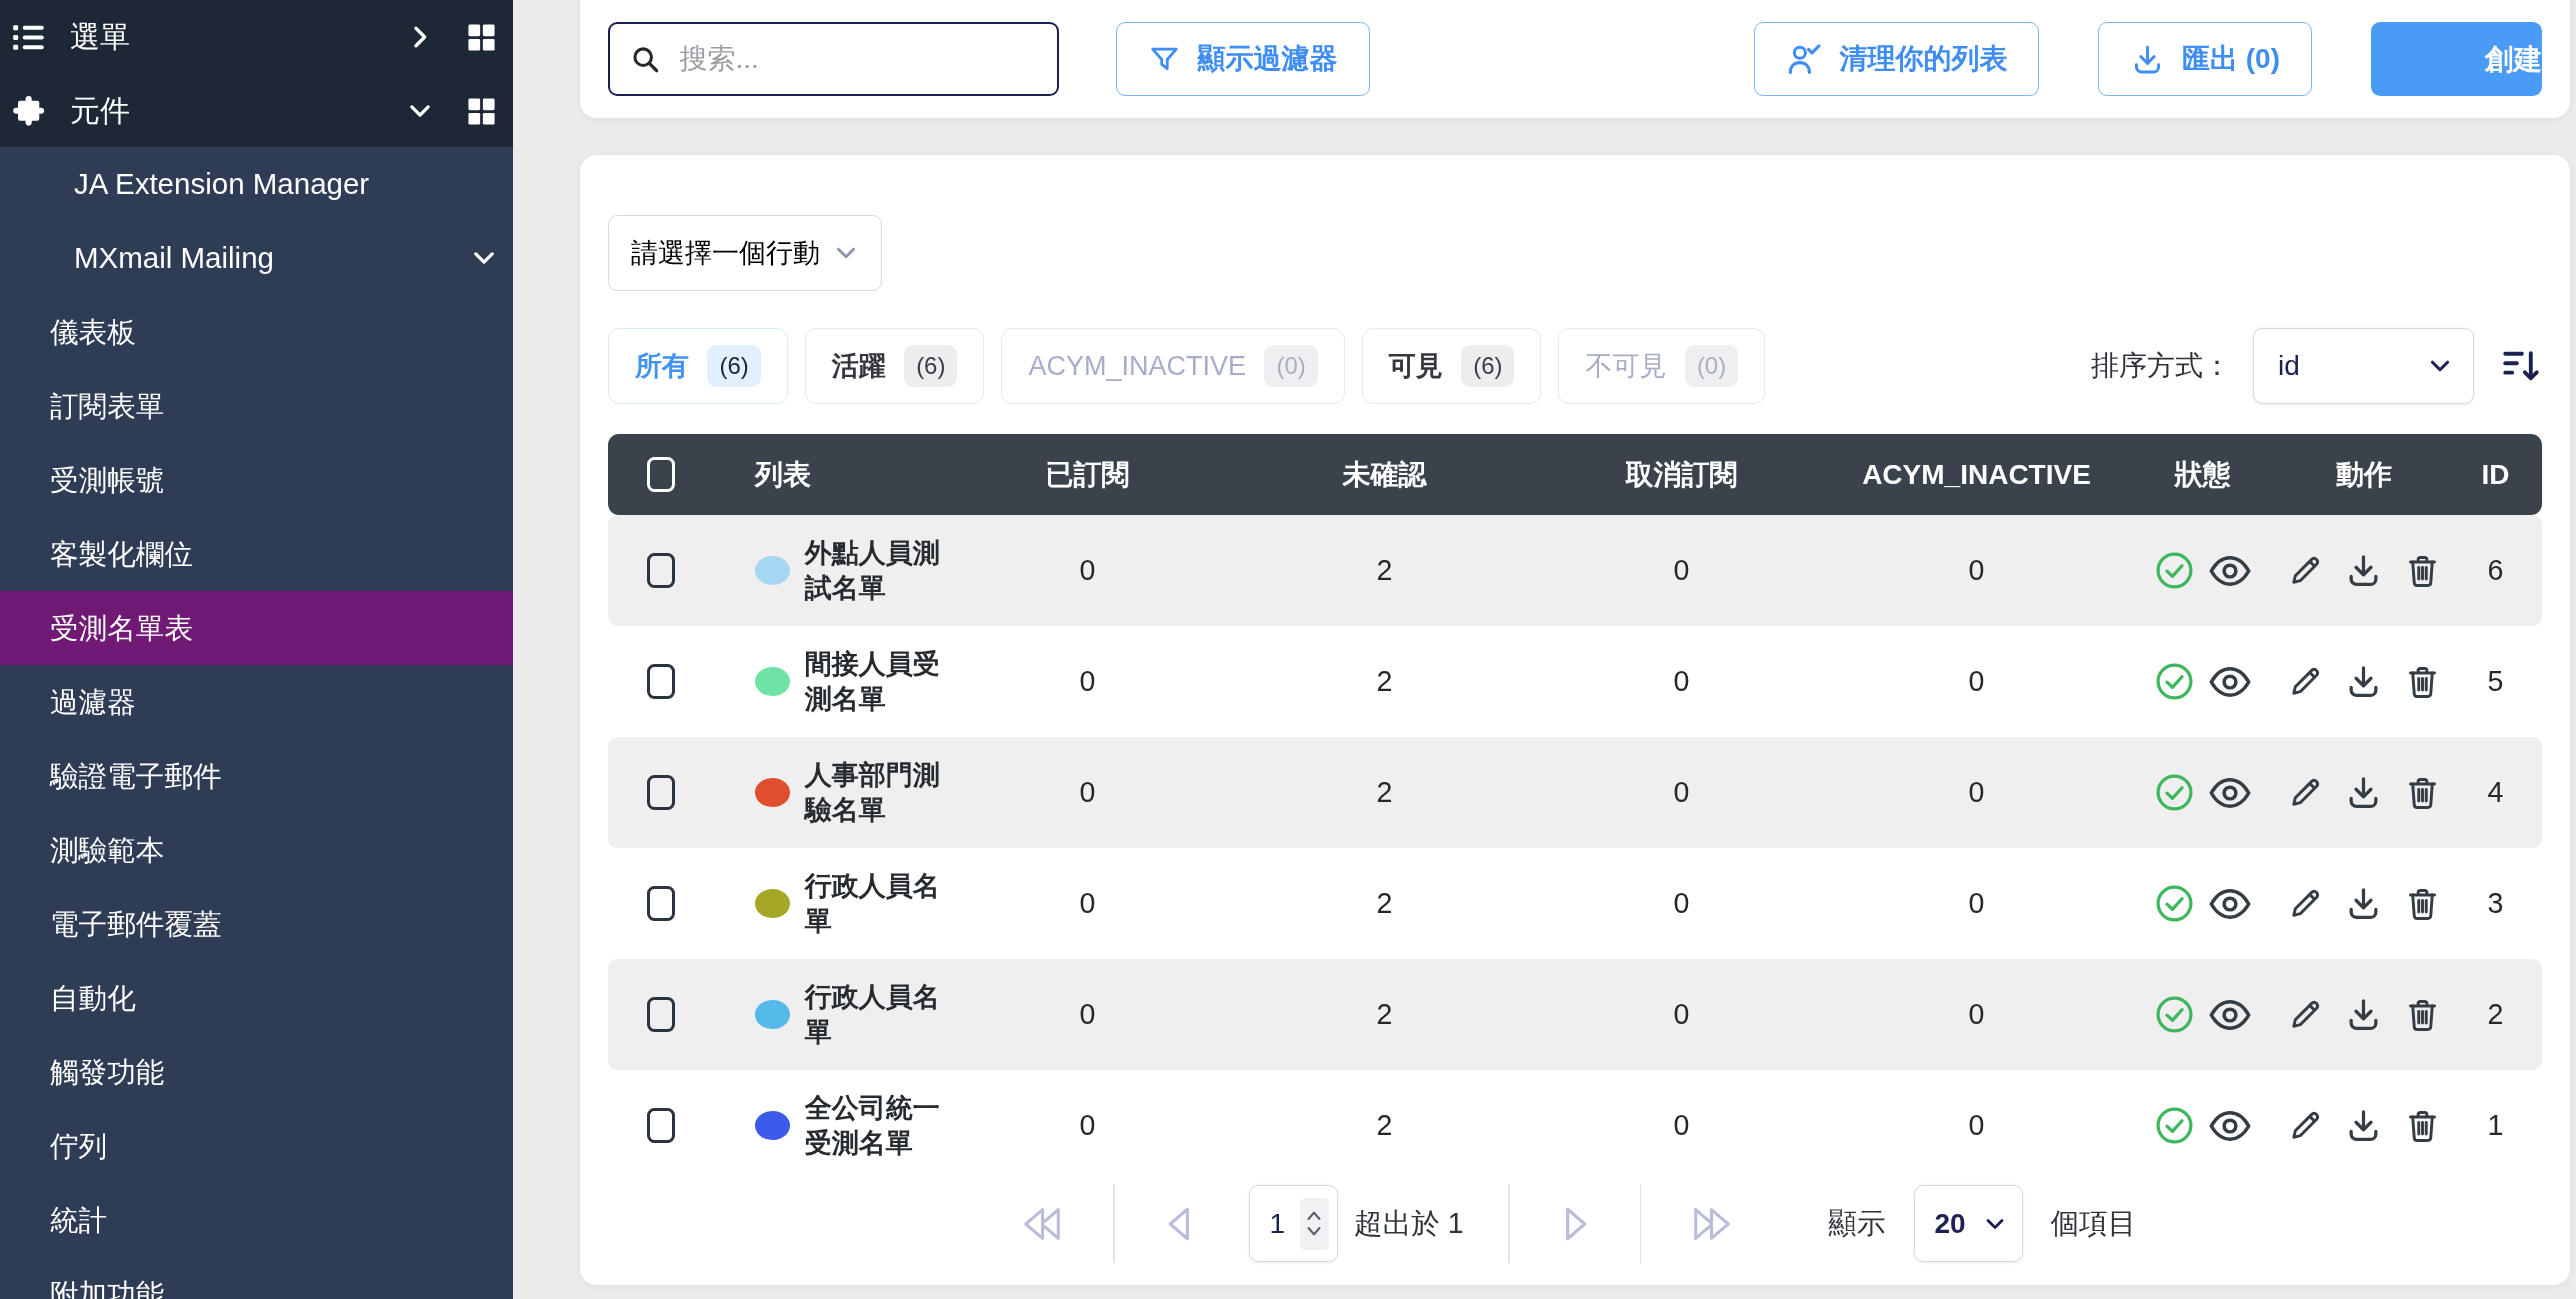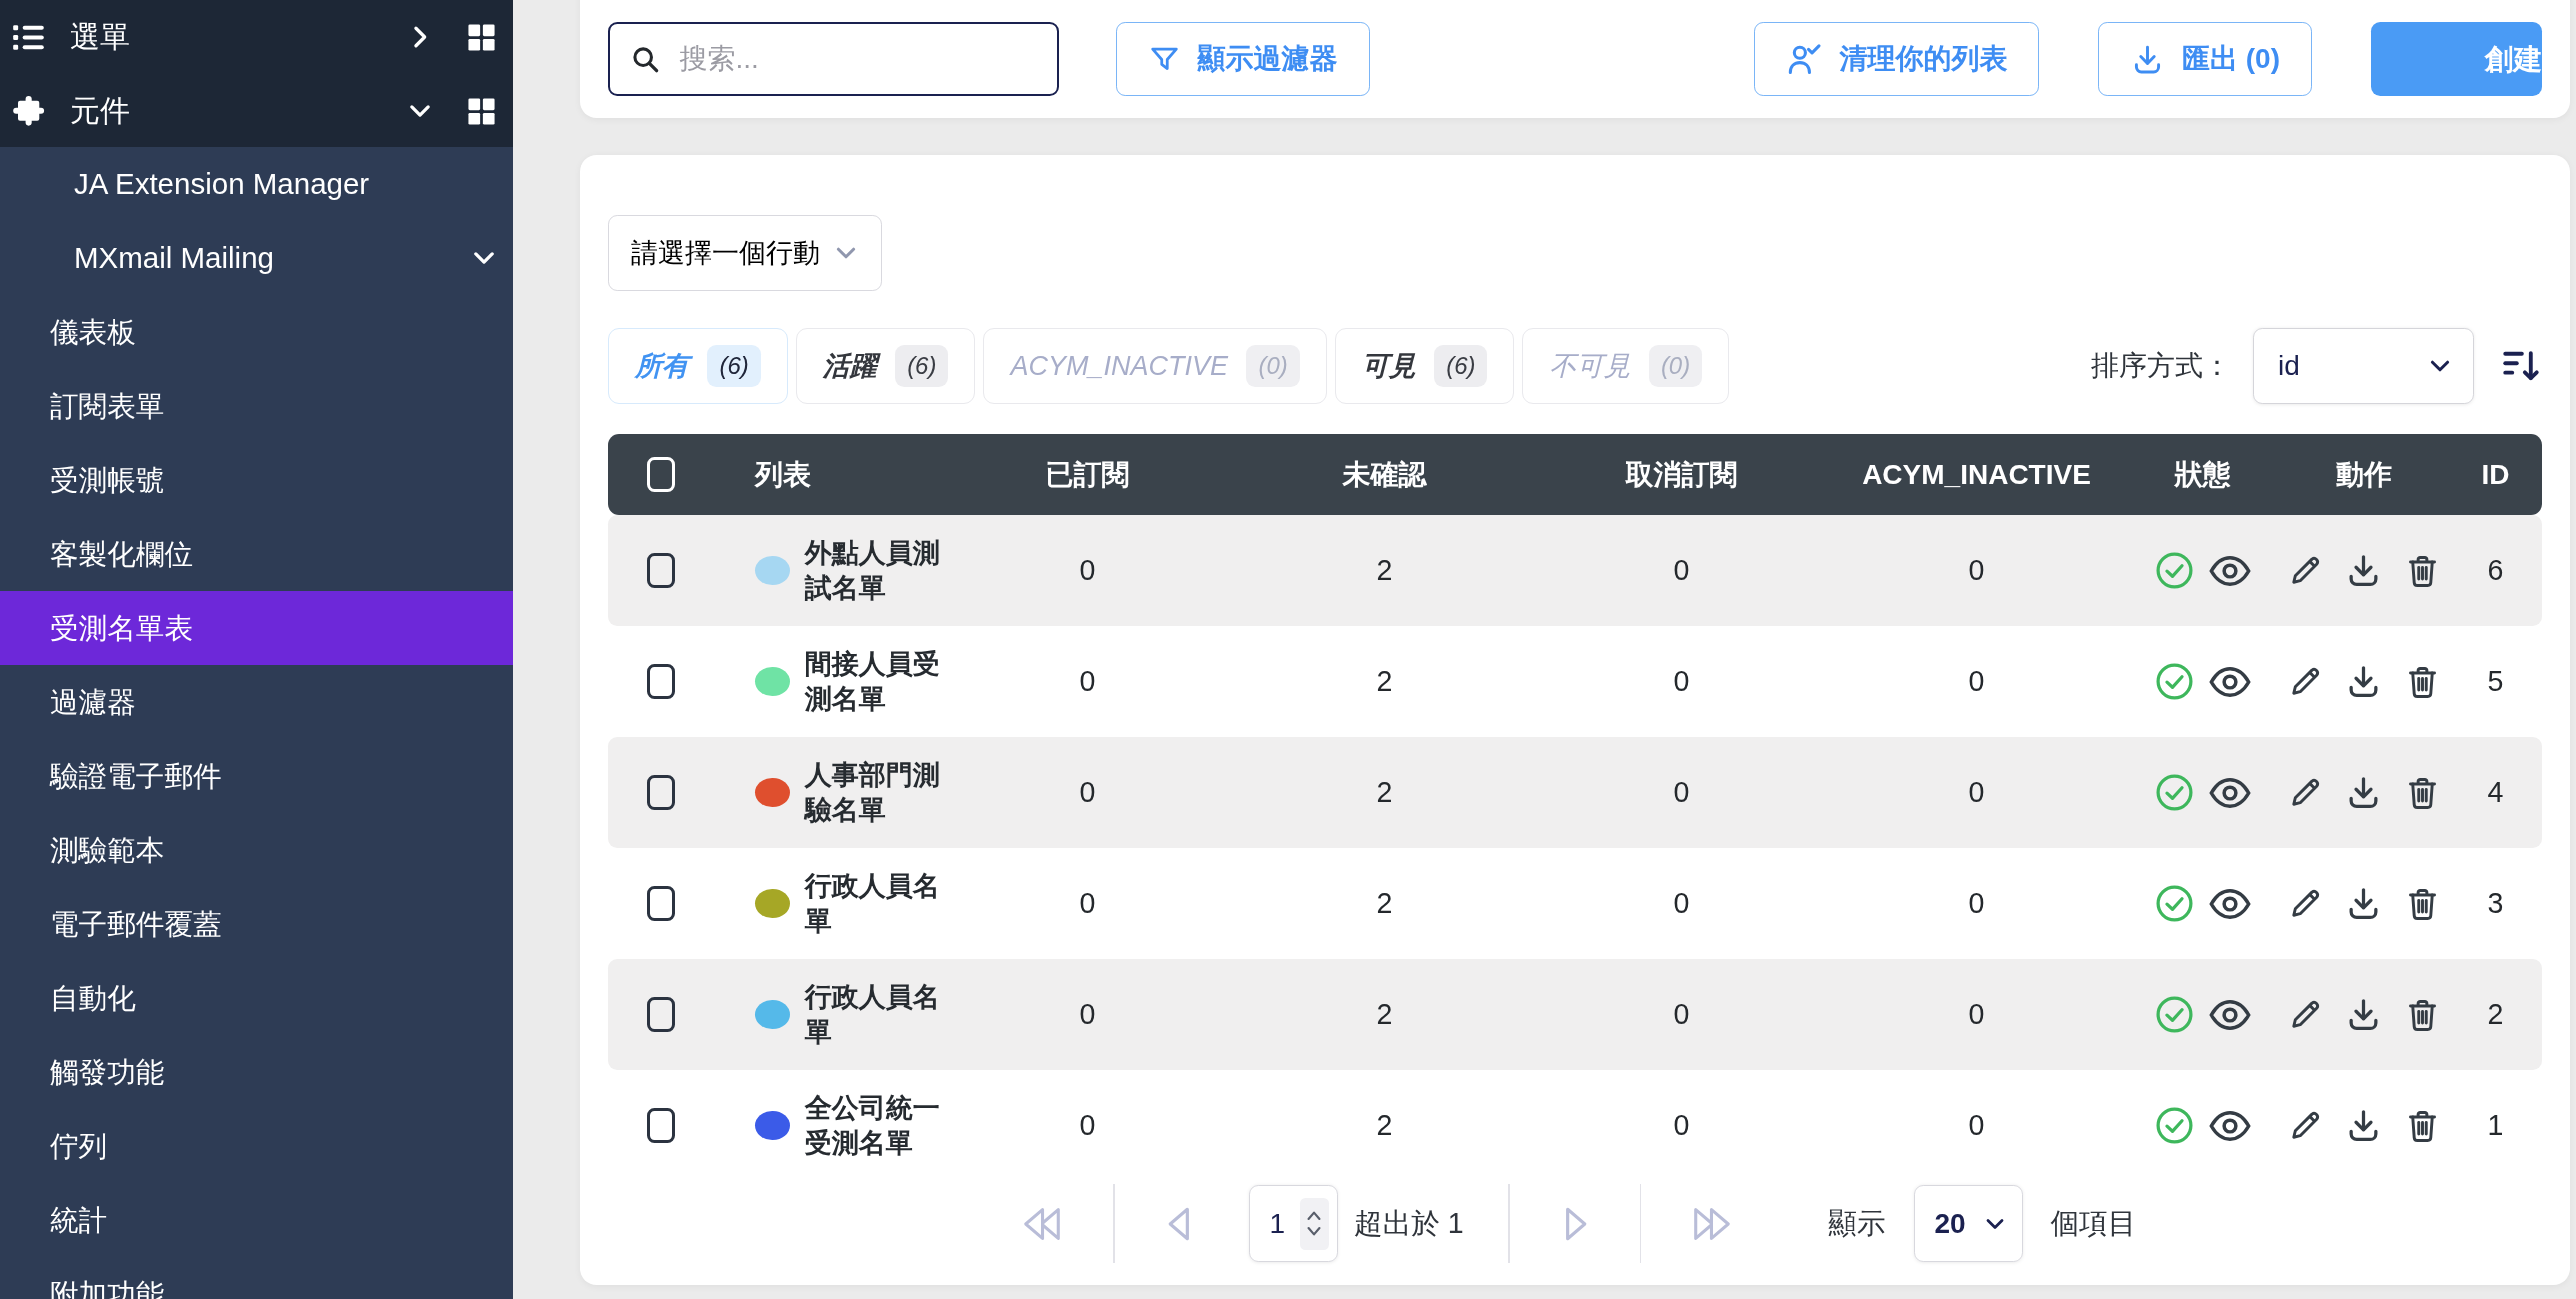--- a/index.html
+++ b/index.html
@@ -12,38 +12,38 @@
   svg{display:block;}
   
   .sidebar{position:absolute;left:0;top:0;width:513px;height:1299px;background:#2e3c55;}
   .side-top{height:147px;background:#1d2736;}
   .side-row{height:74px;display:flex;align-items:center;padding:0 14.7px 0 11px;color:#fff;}
   .side-row .lbl{margin-left:24px;font-size:30px;font-weight:500;}
   .side-row .chev{margin-left:auto;}
   .side-row .grid{margin-left:31px;}
   .panel-row{height:74px;display:flex;align-items:center;padding-left:74px;padding-right:14.7px;color:#fff;font-size:29.5px;font-weight:500;}
   .side-item{height:74px;display:flex;align-items:center;padding-left:50px;color:#fff;font-size:28.6px;font-weight:500;cursor:pointer;}
-  .side-item.active{background:#6d28d9;}
+  .side-item.active{background:#701a75;}
   
   .toolbar-card{position:absolute;left:580px;top:-20px;width:1990px;height:138px;background:#fff;border-radius:16.6px;box-shadow:0 1.8px 7.4px rgba(0,0,0,.05);}
   .toolbar-inner{position:absolute;left:28px;right:28px;bottom:22px;height:74px;display:flex;align-items:center;}
   .search-box{width:451px;height:74px;box-sizing:border-box;border:2.8px solid #1a2150;border-radius:9.2px;background:#fff;display:flex;align-items:center;padding:0 20px;}
   .search-box .ph{margin-left:18.4px;font-size:28px;color:#9b9ba3;}
   .btn-outline{height:74px;box-sizing:border-box;border:1.8px solid #7ab5f7;border-radius:9.2px;background:#fff;display:flex;align-items:center;gap:16.6px;padding:0 31px;color:#3e8df3;font-size:28px;font-weight:600;cursor:pointer;}
   .filter-btn{margin-left:57px;}
   .right-group{margin-left:auto;display:flex;align-items:center;gap:59px;}
   .btn-solid{width:171px;height:74px;border-radius:9.2px;background:#4a9bf5;color:#fff;font-size:28.6px;font-weight:600;display:flex;align-items:center;justify-content:flex-end;cursor:pointer;}
   .main-card{position:absolute;left:580px;top:155px;width:1990px;height:1130px;background:#fff;border-radius:16.6px;box-shadow:0 1.8px 7.4px rgba(0,0,0,.05);}
   .main-inner{position:absolute;inset:0;padding:60px 28px 0 28px;box-sizing:border-box;}
   
   .action-select{width:274px;height:76px;box-sizing:border-box;border:1.8px solid #d9d9df;border-radius:9.2px;display:flex;align-items:center;padding:0 22px;cursor:pointer;}
   .action-select .ph{font-size:27px;color:#000000;}
   .action-select .chev{margin-left:auto;}
   .controls-row{margin-top:37px;display:flex;align-items:center;}
-  .tabs{display:flex;gap:8px;font-style:italic;}
+  .tabs{display:flex;gap:17px;}
   .tab{height:76px;box-sizing:border-box;border:1.8px solid #e9e9ed;border-radius:11px;background:#fff;display:flex;align-items:center;gap:18.4px;padding:0 26px;cursor:pointer;}
   .tab .tlbl{font-size:27px;font-weight:600;color:#34373d;white-space:nowrap;}
   .tab .badge{font-size:24px;padding:7.4px 12px;border-radius:9.2px;background:#ededf0;color:#3a3d44;}
   .tab.active{border-color:#d7eafc;}
   .tab.active .tlbl{color:#4193f2;font-weight:700;}
   .tab.active .badge{background:#e2f0fd;color:#20263a;}
   .tab.disabled .tlbl{color:#a7adc9;font-weight:500;}
   .tab.disabled .badge{color:#a9aec0;background:#efeff2;}
   .sort-group{margin-left:auto;display:flex;align-items:center;}
   .sort-label{font-size:28px;color:#2f343b;}

